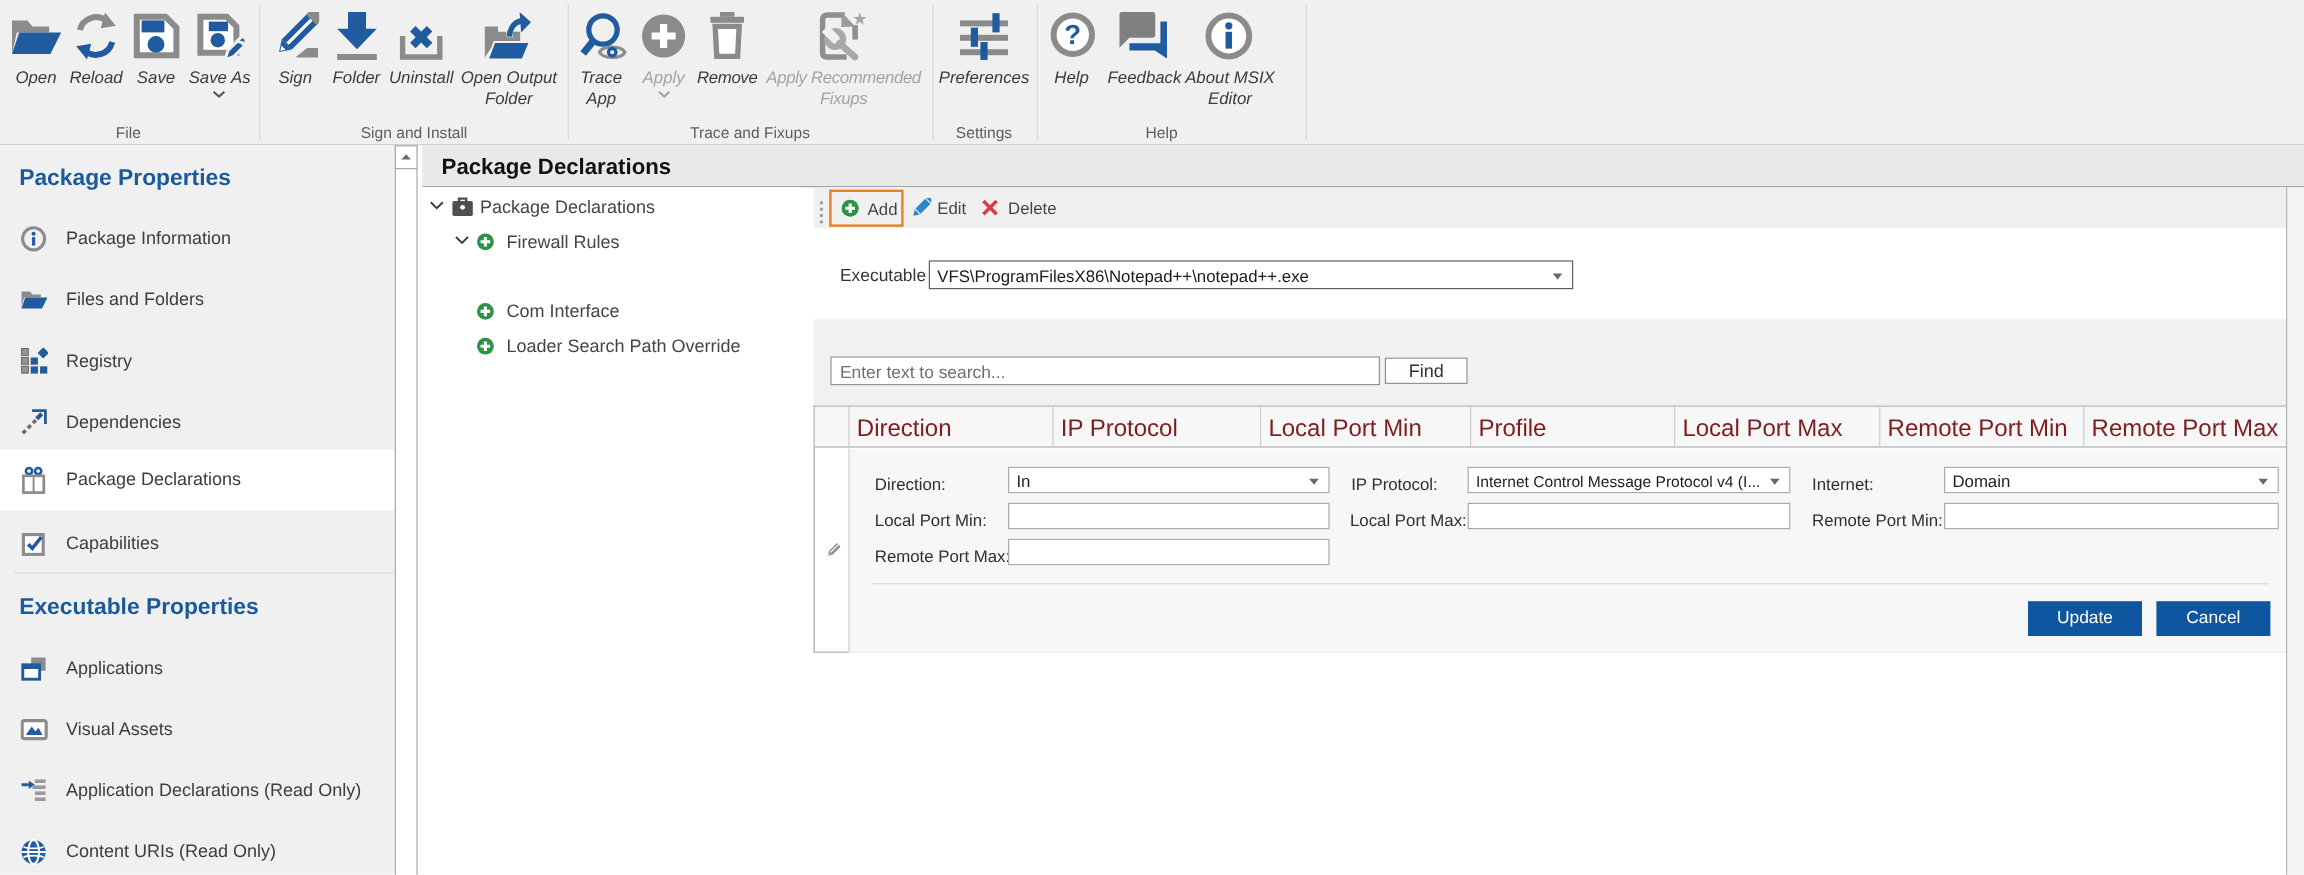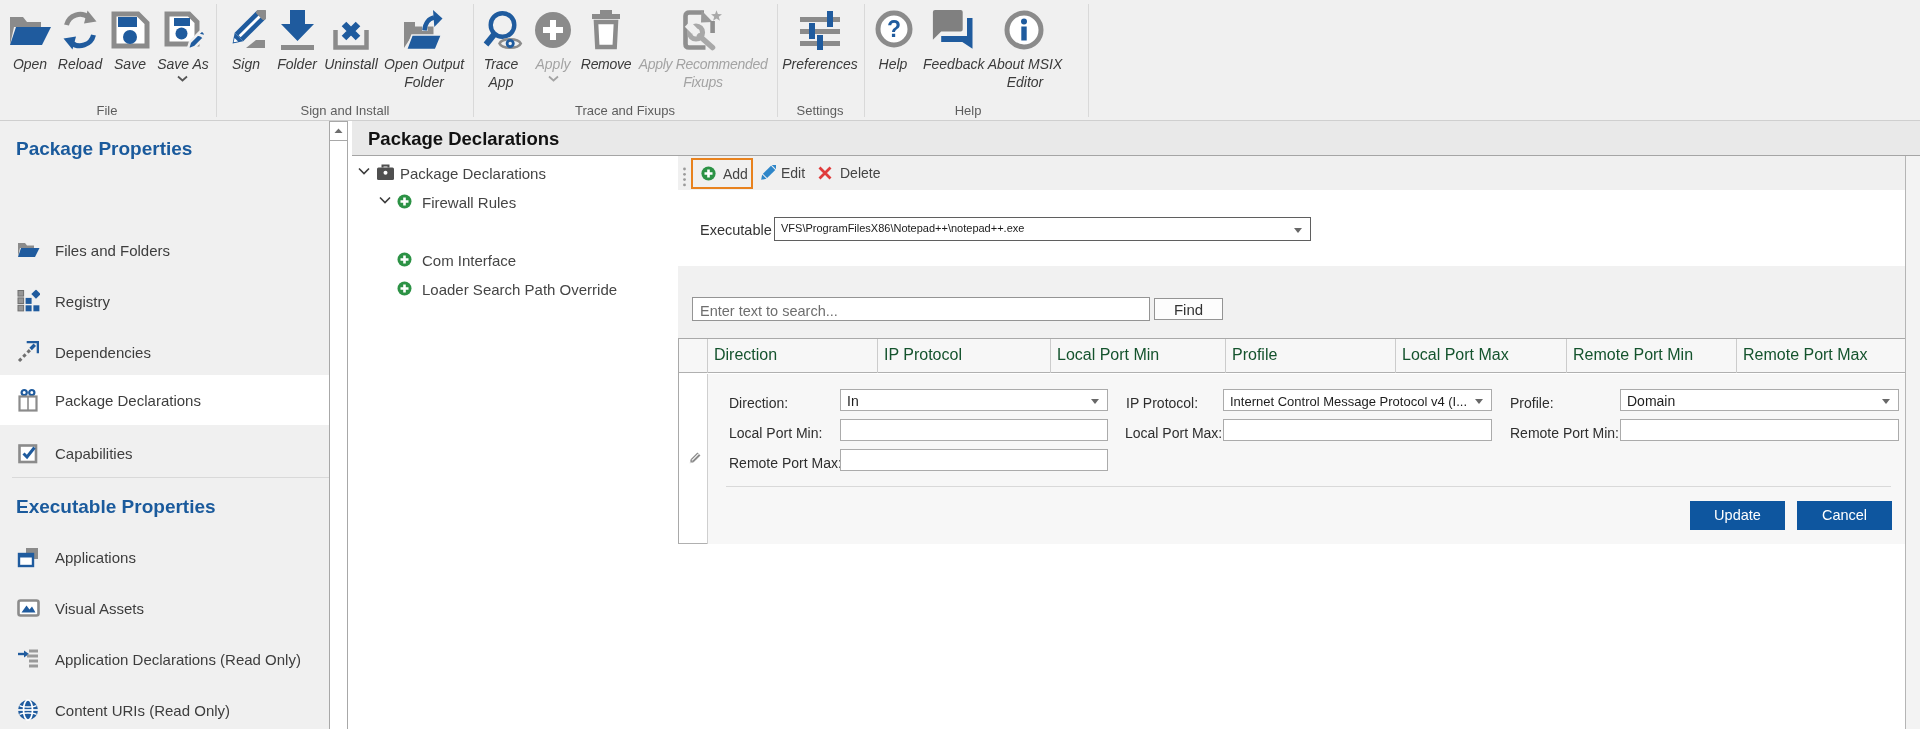--- a/index.html
+++ b/index.html
@@ -33,21 +33,21 @@
 .trow .txt { position:absolute; top:50%; transform:translateY(-50%); font-size:15px; color:#454545; white-space:nowrap; }
 
 #rtoolbar { left:678px; top:156px; width:1227px; height:34px; background:#f0f0f0; }
 #execband { left:666px; top:190px; width:1239px; height:76px; background:#fff; }
 #searchband { left:678px; top:266px; width:1227px; height:72px; background:#f1f1f1; }
 #rscroll { left:1905px; top:156px; width:15px; height:573px; background:#f3f3f3; border-left:1px solid #b5b5b5; }
 
 #grid { left:678px; top:338px; width:1227px; height:206px; border-top:1px solid #a9a9a9; border-left:1px solid #a9a9a9; border-bottom:1px solid #b0b0b0; }
 #ghead { position:absolute; left:0; top:0; width:1227px; height:34px; background:#f7f7f7; border-bottom:1px solid #b0b0b0; }
 .gcol { position:absolute; top:0; height:34px; border-left:1px solid #cccccc; }
-.gcol span { position:absolute; left:6px; top:7px; font-size:16px; color:#14532d; white-space:nowrap; }
+.gcol span { position:absolute; left:6px; top:7px; font-size:20px; color:#7f1d1d; white-space:nowrap; }
 #gform { position:absolute; left:28px; top:35px; width:1199px; height:170px; background:#f7f7f7; border-left:1px solid #cfcfcf; }
 .flabel { position:absolute; font-size:14px; color:#2e2e2e; white-space:nowrap; }
 .finput { position:absolute; height:22px; background:#fff; border:1px solid #ababab; }
 .fcombo { position:absolute; height:22px; background:#fff; border:1px solid #ababab; font-size:14px; color:#1d1d1d; padding:2.5px 14px 0 6px; white-space:nowrap; overflow:hidden; }
 .carrow { position:absolute; width:0; height:0; border-left:4px solid transparent; border-right:4px solid transparent; border-top:5px solid #686868; }
 .btn { position:absolute; width:95px; height:29px; background:#0e569f; color:#fff; font-size:14.5px; text-align:center; line-height:29px; }
 </style>
 </head>
 <body>
 <div id="ribbon" class="abs">
@@ -220,20 +220,28 @@
       <svg width="40" height="40" viewBox="0 0 40 40">
 <circle cx="20" cy="20" r="17" fill="#fff" stroke="#8b8b8b" stroke-width="5"></circle>
 <circle cx="20" cy="11.5" r="3" fill="#1f5b9e"></circle>
 <rect x="17.3" y="16.5" width="5.4" height="14" fill="#1f5b9e"></rect>
       </svg>
     </div>
 <div class="rlbl" style="left:985px;top:55px;width:80px">About MSIX<br>Editor</div>
 </div>
 <div id="sidebar" class="abs">
 <div class="sbhead" style="top:17px">Package Properties</div>
+<div class="sbitem" style="top:52px">
+      <svg width="22" height="22" viewBox="0 0 22 22">
+<circle cx="11" cy="11" r="9.2" fill="none" stroke="#8b8b8b" stroke-width="2.6"></circle>
+<circle cx="11" cy="6.8" r="1.7" fill="#1f5b9e"></circle>
+        <rect x="9.7" y="9.6" width="2.6" height="7" fill="#1f5b9e"></rect>
+      </svg>
+<div class="txt">Package Information</div>
+    </div>
 <div class="sbitem" style="top:103px">
       <svg width="23" height="22" viewBox="0 0 23 22">
 <path d="M1,18 L1,4 L8,4 L10,6.5 L17,6.5 L17,9 L3,9 Z" fill="#8b8b8b"></path>
 <path d="M4,9 L22.5,9 L18,18 L1,18 Z" fill="#1f5b9e"></path>
       </svg>
 <div class="txt">Files and Folders</div>
     </div>
 <div class="sbitem" style="top:154px">
       <svg width="23" height="23" viewBox="0 0 23 23">
 <g fill="#969696" stroke="#6f6f6f" stroke-width="1">
@@ -379,21 +387,21 @@
       </svg></div>
 <div class="abs" style="left:103px;top:9px;font-size:14px;color:#444">Edit</div>
 <svg class="abs" style="left:140px;top:10px" width="14" height="14" viewBox="0 0 14 14">
       <path d="M1.5,1.5 L12.5,12.5 M12.5,1.5 L1.5,12.5" stroke="#e03b3b" stroke-width="2.8"></path>
     </svg>
 <div class="abs" style="left:162px;top:9px;font-size:14px;color:#444">Delete</div>
 </div>
 <div id="execband" class="abs">
 <div class="abs" style="left:34px;top:32px;font-size:14.5px;color:#333">Executable</div>
 <div class="abs" style="left:108px;top:27px;width:537px;height:24px;background:#fff;border:1px solid #5f5f5f">
-<div class="abs" style="left:6px;top:4px;font-size:11px;color:#1a1a1a">VFS\ProgramFilesX86\Notepad++\notepad++.exe</div>
+<div class="abs" style="left:6px;top:4px;font-size:14px;color:#1a1a1a">VFS\ProgramFilesX86\Notepad++\notepad++.exe</div>
 <div class="carrow" style="right:8px;top:10px"></div>
 </div>
 </div>
 <div id="searchband" class="abs">
 <div class="abs" style="left:14px;top:31px;width:458px;height:24px;background:#fff;border:1px solid #949494">
 <div class="abs" style="left:7px;top:4.5px;font-size:14.5px;color:#6e6e6e">Enter text to search...</div>
 </div>
 <div class="abs" style="left:476px;top:32px;width:69px;height:22px;background:#fdfdfd;border:1px solid #949494;text-align:center;font-size:15px;color:#333;line-height:22px">Find</div>
 </div>
 <div id="grid" class="abs">
@@ -426,21 +434,21 @@
         <rect x="5.6" y="0.4" width="1" height="9.2" fill="#fff"></rect>
         <path d="M4.4,9.8 L8.6,9.8 L6.5,13.2 Z" fill="#8a8a8a"></path>
         <path d="M5.6,11.2 L7.4,11.2 L6.5,12.7 Z" fill="#fff"></path>
       </g>
     </svg>
 <div id="gform">
 <div class="flabel" style="left:21px;top:21px">Direction:</div>
 <div class="fcombo" style="left:132px;top:15px;width:268px">In<div class="carrow" style="right:8px;top:9px"></div></div>
 <div class="flabel" style="left:418px;top:21px">IP Protocol:</div>
 <div class="fcombo" style="left:515px;top:15px;width:269px;font-size:13px;padding-top:3.5px">Internet Control Message Protocol v4 (I...<div class="carrow" style="right:8px;top:9px"></div></div>
-<div class="flabel" style="left:802px;top:21px">Profile:</div>
+<div class="flabel" style="left:802px;top:21px">Internet:</div>
 <div class="fcombo" style="left:912px;top:15px;width:279px">Domain<div class="carrow" style="right:8px;top:9px"></div></div>
 <div class="flabel" style="left:21px;top:51px">Local Port Min:</div>
 <div class="finput" style="left:132px;top:45px;width:268px"></div>
 <div class="flabel" style="left:417px;top:51px">Local Port Max:</div>
 <div class="finput" style="left:515px;top:45px;width:269px"></div>
 <div class="flabel" style="left:802px;top:51px">Remote Port Min:</div>
 <div class="finput" style="left:912px;top:45px;width:279px"></div>
 <div class="flabel" style="left:21px;top:81px">Remote Port Max:</div>
 <div class="finput" style="left:132px;top:75px;width:268px"></div>
 <div style="position:absolute;left:18px;top:112px;width:1165px;height:1px;background:#d9d9d9"></div>

